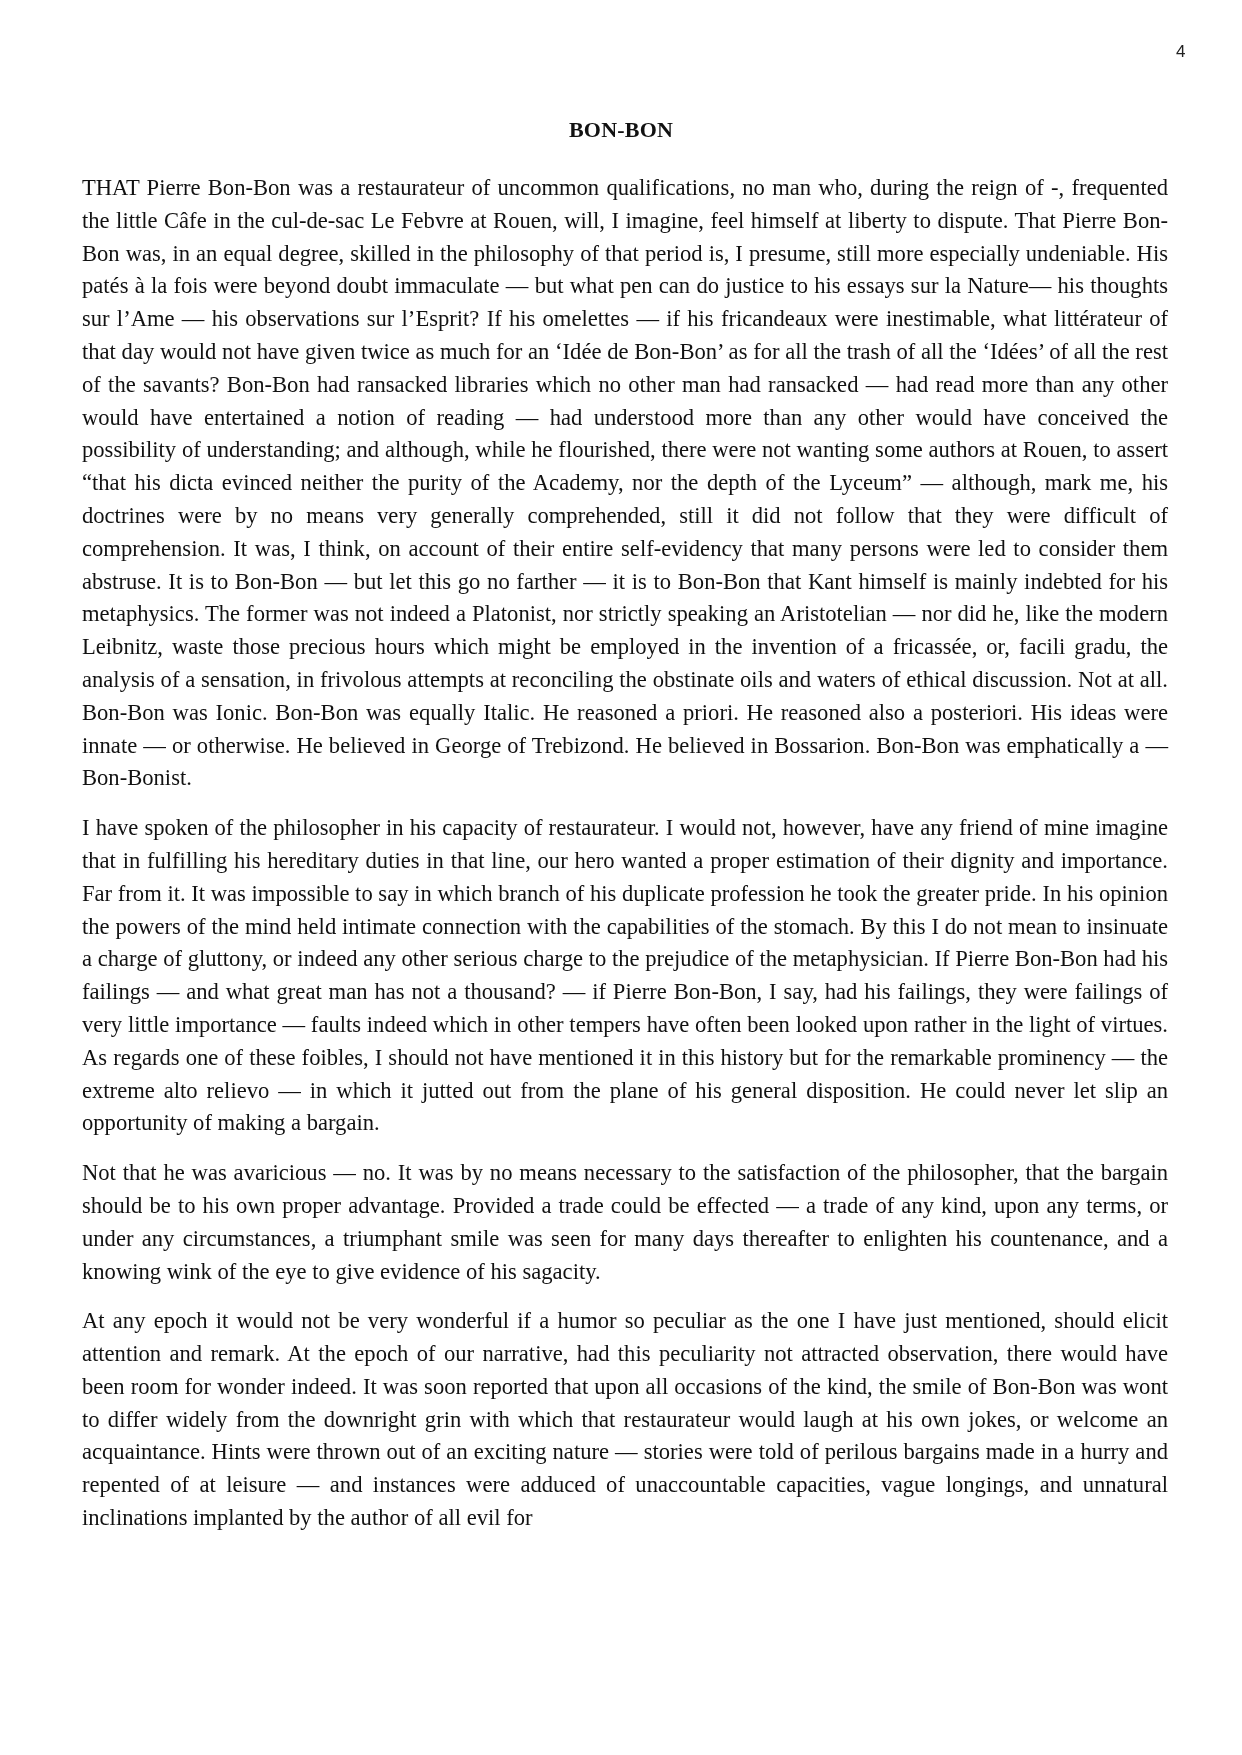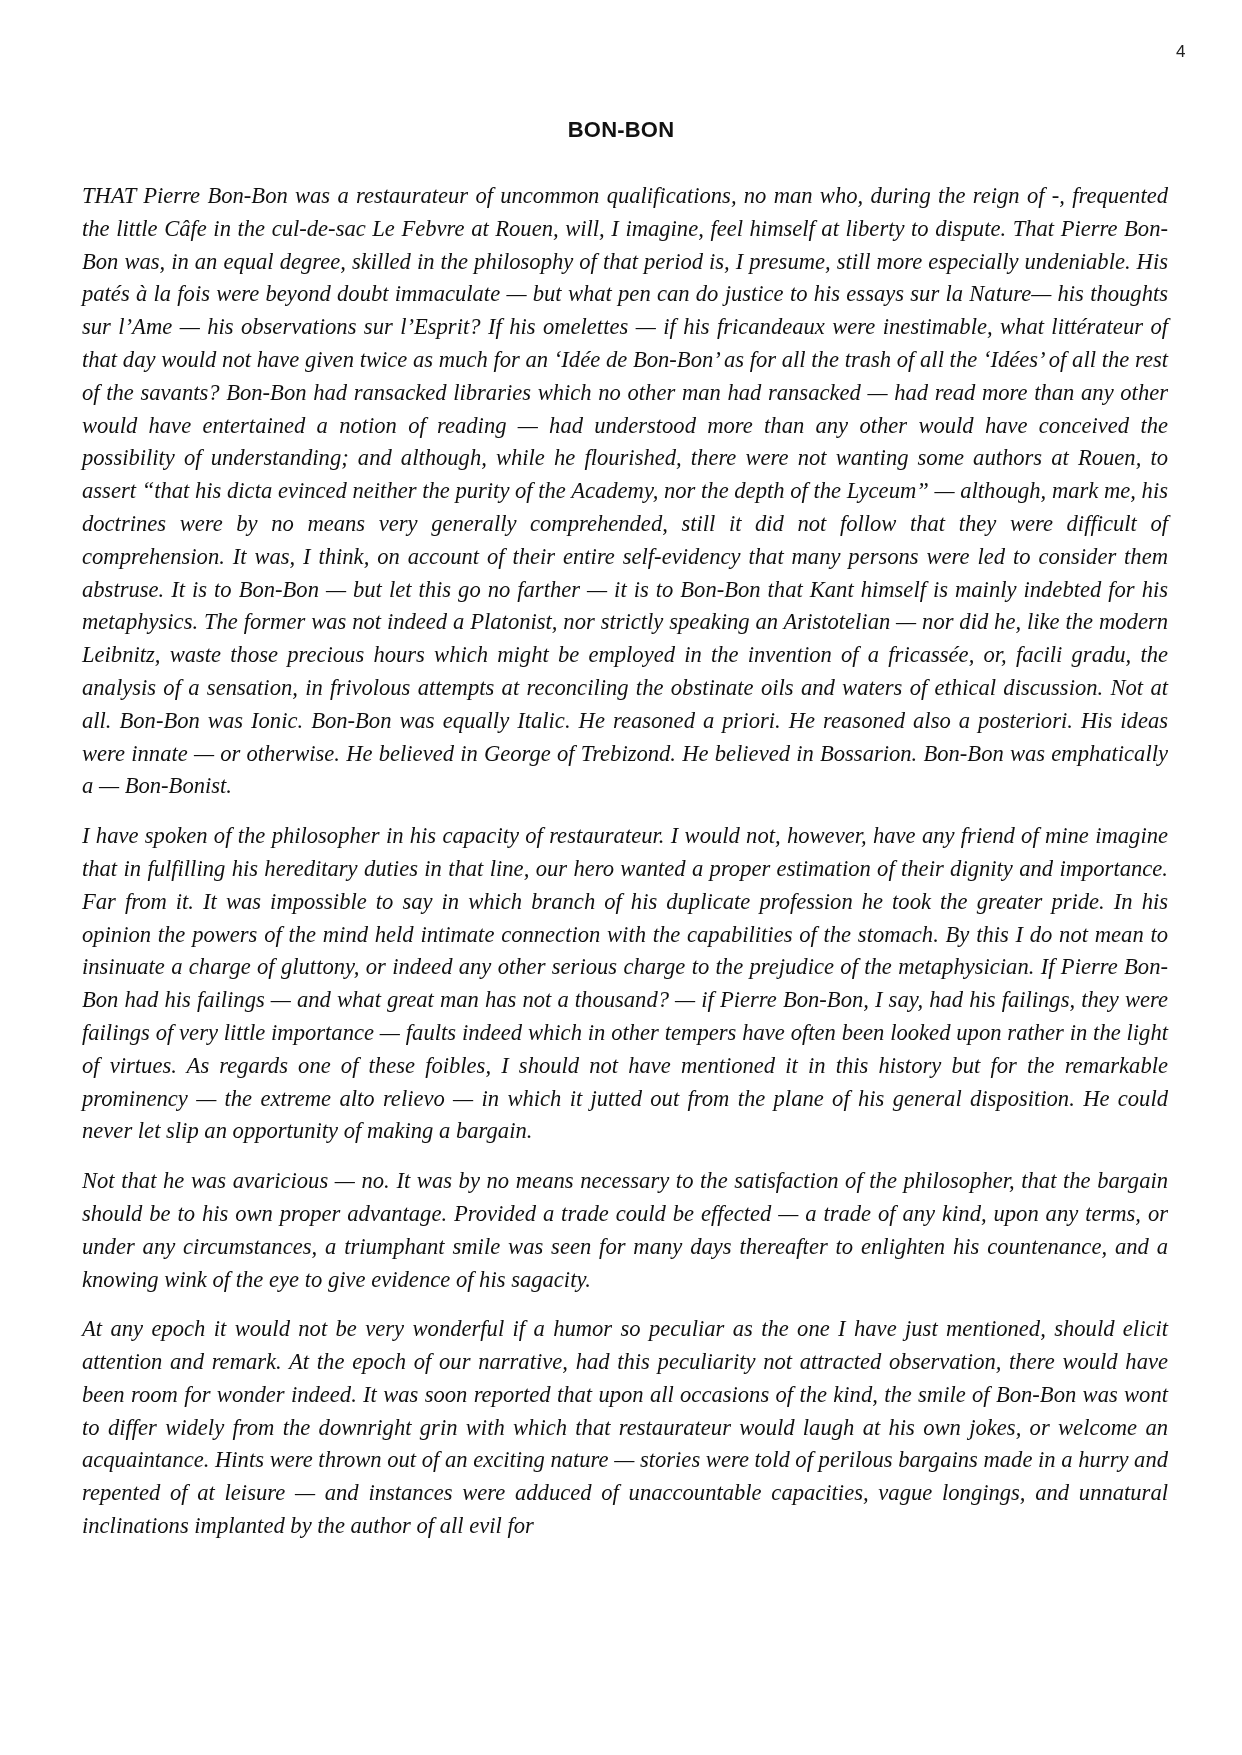--- a/index.html
+++ b/index.html
@@ -21,38 +21,37 @@
       font-family: "Liberation Sans", sans-serif;
       font-size: 17px;
       color: #222;
     }
     .title {
       position: absolute;
       top: 117px;
       left: 0;
       width: 1242px;
       text-align: center;
-      font-family: Liberation Sans, sans-serif;
+      font-family: Liberation Serif, serif;
       font-weight: bold;
       font-size: 22px;
       letter-spacing: 0.2px;
     }
     .body-text {
       position: absolute;
       top: 172px;
       left: 82px;
       width: 1086px;
       font-family: "Liberation Serif", serif;
       font-size: 22.6px;
       line-height: 32.8px;
       text-align: justify;
     }
     .body-text p {
-      margin: 8px 0 17px 0;
-      font-style: italic;
+      margin: 0 0 17px 0;
     }
   </style>
 </head>
 <body>
 
 <div class="page-number">4</div>
 
 <h1 class="title" style="margin:0;">BON-BON</h1>
 
 <div class="body-text">

